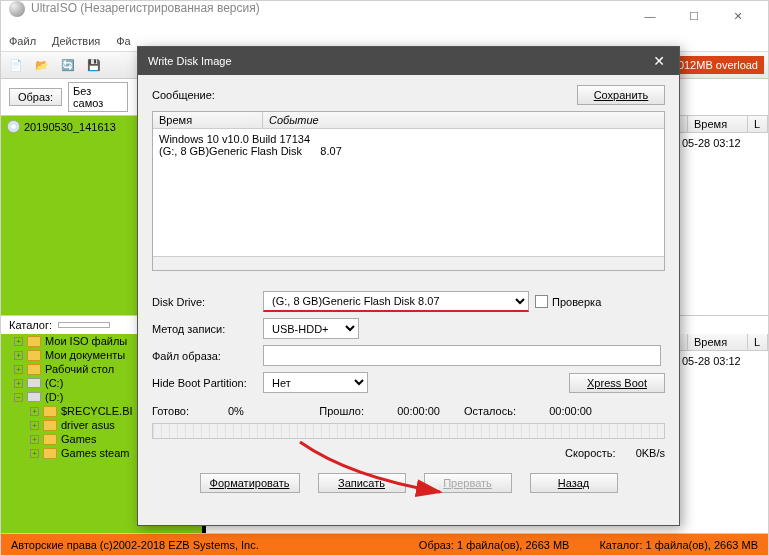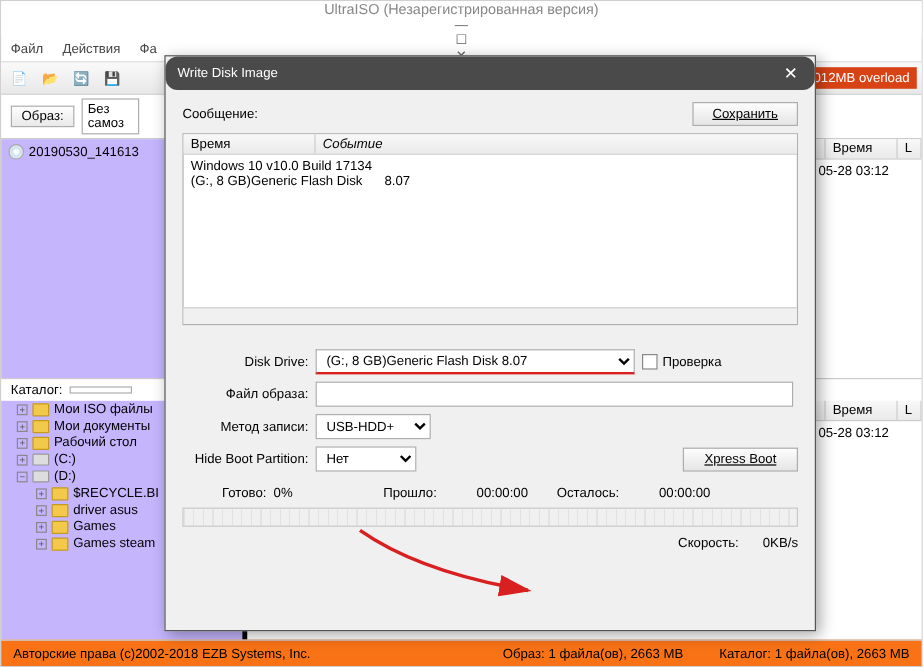--- a/index.html
+++ b/index.html
@@ -1,54 +1,54 @@
 <!DOCTYPE html>
 <html><head>
 <meta charset="utf-8">
 <style>
 * { box-sizing: border-box; margin: 0; padding: 0; font-family: "Segoe UI", Tahoma, sans-serif; font-size: 11px; }
 body { background: #fff; width: 769px; height: 556px; overflow: hidden; position: relative; }
 
 
 .main-window { width: 769px; height: 556px; border: 1px solid #d0d0d0; display: flex; flex-direction: column; }
-.titlebar { height: 30px; display: flex; align-items: center; padding: 0 8px; background: #fff; flex-direction: column; }
+.titlebar { height: 30px; display: flex; align-items: flex-start; padding: 0 8px; background: #fff; }
 .titlebar .app-icon { width: 16px; height: 16px; border-radius: 50%; background: radial-gradient(circle at 30% 30%, #eee, #888); margin-right: 6px; }
 .titlebar .title { color: #888; flex: 1; font-size: 12px; }
 .titlebar .winbtn { width: 44px; height: 30px; display: flex; align-items: center; justify-content: center; color: #666; }
 .menubar { height: 20px; display: flex; align-items: center; padding: 0 8px; gap: 16px; color: #444; }
 .toolbar { height: 28px; background: linear-gradient(#fafafa,#e8e8e8); border-top: 1px solid #ddd; border-bottom: 1px solid #ccc; display: flex; align-items: center; padding: 0 4px; gap: 4px; }
 .tbtn { width: 22px; height: 22px; display:flex; align-items:center; justify-content:center; }
 .overload { background:#d84315; color:#fff; padding: 3px 6px; font-size:11px; margin-left:auto; }
 .row2 { display:flex; align-items:center; padding: 3px 8px; gap:6px; }
 .btnlike { background: linear-gradient(#fdfdfd,#e9e9e9); border:1px solid #adadad; padding:2px 8px; }
 .inp { border:1px solid #adadad; background:#fff; padding:2px 4px; }
 
 .middle { flex:1; display:flex; flex-direction:column; border-top:1px solid #ccc; }
 .pane { flex:1; display:flex; }
-.left { width: 205px; border-right:4px solid #000000; background:#c4b5fd; overflow:hidden; }
+.left { width: 205px; border-right:4px solid #000000; background:#84cc16; overflow:hidden; }
 .right { flex:1; display:flex; flex-direction:column; }
 .cols { display:flex; background:linear-gradient(#f8f8f8,#eaeaea); border-bottom:1px solid #ccc; }
 .cols span { padding:2px 6px; border-right:1px solid #ccc; }
 .tree-item { display:flex; align-items:center; gap:4px; padding:1px 3px; }
 .tree-indent { display:inline-block; }
 .expander { width:9px; height:9px; border:1px solid #888; font-size:8px; line-height:7px; text-align:center; color:#555; }
 .folder-ico { width:14px; height:11px; background:#f3c94b; border:1px solid #c79a1a; border-radius:1px; }
 .drive-ico { width:14px; height:10px; background:#ddd; border:1px solid #999; border-radius:1px; }
 .pc-ico { width:14px; height:11px; background:#4a90d9; border:1px solid #2a60a0; }
 .cd-ico { width:13px; height:13px; border-radius:50%; background:radial-gradient(circle,#fff 20%, #c4e0f0 45%, #eee 70%); border:1px solid #aaa; }
 
 .statusbar { height:22px; border-top:1px solid #ccc; background:#f97316; display:flex; align-items:center; padding:0 10px; font-size:11px; gap:30px; }
 
 
 .dialog { position:absolute; left:137px; top:46px; width:543px; height:480px; background:#f0f0f0; border:1px solid #555; box-shadow: 3px 3px 12px rgba(0,0,0,0.35); display:flex; flex-direction:column; }
-.dlg-title { height:28px; background:#4a4a4a; color:#fff; display:flex; align-items:center; padding:0 10px; font-size:12px;border-radius:10px; }
+.dlg-title { height:28px; background:#4a4a4a; color:#fff; display:flex; align-items:center; padding:0 10px; font-size:12px; }
 .dlg-title .close { margin-left:auto; width:20px; text-align:center; cursor:pointer; font-size:14px;}
 .dlg-body { flex:1; padding:10px 14px; display:flex; flex-direction:column; gap:6px; }
 .dlg-row { display:flex; align-items:center; gap:6px; }
-.dlg-label { width: 105px; text-align:right; }
+.dlg-label { width: 105px; }
 .log-box { border:1px solid #b0b0b0; background:#fff; height:160px; display:flex; flex-direction:column; }
 .log-hdr { display:flex; background:linear-gradient(#f8f8f8,#eaeaea); border-bottom:1px solid #ccc; }
 .log-hdr span:first-child { width:110px; padding:2px 6px; border-right:1px solid #ccc; }
 .log-hdr span:last-child { flex:1; padding:2px 6px;font-style:italic; }
 .log-body { flex:1; padding:4px 6px; display:flex; }
 .log-col-t { width:110px; }
 .log-scroll { height:14px; background:#f0f0f0; border-top:1px solid #ccc; }
 .sel { border:1px solid #adadad; background:#fff; padding:2px 4px; height:21px; }
 .dlg-btn { background:linear-gradient(#fdfdfd,#e5e5e5); border:1px solid #adadad; padding:3px 0; width:88px; text-align:center;text-decoration:underline; }
 .dlg-btn.disabled { color:#a8a8a8; }
@@ -77,21 +77,21 @@
   </div>
   <div class="toolbar">
     <div class="tbtn">📄</div>
     <div class="tbtn">📂</div>
     <div class="tbtn">🔄</div>
     <div class="tbtn">💾</div>
     <div class="overload">2012MB overload</div>
   </div>
   <div class="row2">
     <span class="btnlike">Образ:</span>
-    <span class="inp" style="width:48px">Без самоз</span>
+    <span class="inp" style="width:60px">Без самоз</span>
   </div>
 
   <div class="middle">
     <div class="pane" style="height:200px;">
       <div class="left">
         <div class="tree-item" style="padding:4px 6px;">
           <span class="cd-ico"></span>
           <span>20190530_141613</span>
         </div>
       </div>
@@ -222,52 +222,58 @@
     <div class="dlg-row">
       <span class="dlg-label">Disk Drive:</span>
       <select class="sel underline-red" style="width:266px;white-space:pre"><option>(G:, 8 GB)Generic Flash Disk      8.07</option></select>
       <label class="chk">
           <span class="chk-box"></span>
           <span>Проверка</span>
         </label>
     </div>
 
     <div class="dlg-row">
+      <span class="dlg-label">Метод записи:</span>
+      <select class="sel" style="width:96px"><option>USB-HDD+</option></select>
+    </div>
+
+    <div class="dlg-row">
       <span class="dlg-label">Файл образа:</span>
       <input class="sel" style="width: 398px;" value="">
     </div>
 
     <div class="dlg-row">
-      <span class="dlg-label">Метод записи:</span>
-      <select class="sel" style="width:96px"><option>USB-HDD+</option></select>
-    </div>
-
-    <div class="dlg-row">
       <span class="dlg-label">Hide Boot Partition:</span>
-      <select class="sel" style="width:84px"><option>Нет</option></select>
+      <select class="sel" style="width:105px"><option>Нет</option></select>
       <span style="flex:1"></span>
       <div class="dlg-btn" style="width:96px">Xpress Boot</div>
     </div>
 
     <div class="dlg-row" style="margin-top:6px;">
       <span class="dlg-label" style="width:70px">Готово:</span>
       <span style="width:70px">0%</span>
       <span style="width:60px;text-align:right">Прошло:</span>
       <span style="width:70px;text-align:right">00:00:00</span>
       <span style="width:70px;text-align:right">Осталось:</span>
       <span style="width:70px;text-align:right">00:00:00</span>
     </div>
 
     <div class="progress-track"></div>
 
     <div class="dlg-row" style="justify-content:flex-end; gap:20px; margin-top:2px;">
       <span>Скорость:</span>
       <span>0KB/s</span>
     </div>
 
+    <div class="dlg-row" style="justify-content:center; gap:18px; margin-top:8px;">
+      <div class="dlg-btn" style="width:100px">Форматировать</div>
+      <div class="dlg-btn">Записать</div>
+      <div class="dlg-btn disabled">Прервать</div>
+      <div class="dlg-btn">Назад</div>
+    </div>
   </div>
 </div>
 
 <svg class="arrow" style="left:290px; top:432px;" width="170" height="75">
   <defs>
       <marker id="ah" markerWidth="10" markerHeight="10" refX="8" refY="3" orient="auto">
         <path d="M0,0 L0,6 L9,3 z" fill="#d92020"></path>
       </marker>
     </defs>
   <path d="M10,10 Q60,45 150,60" stroke="#d92020" stroke-width="3" fill="none" marker-end="url(#ah)"></path>

